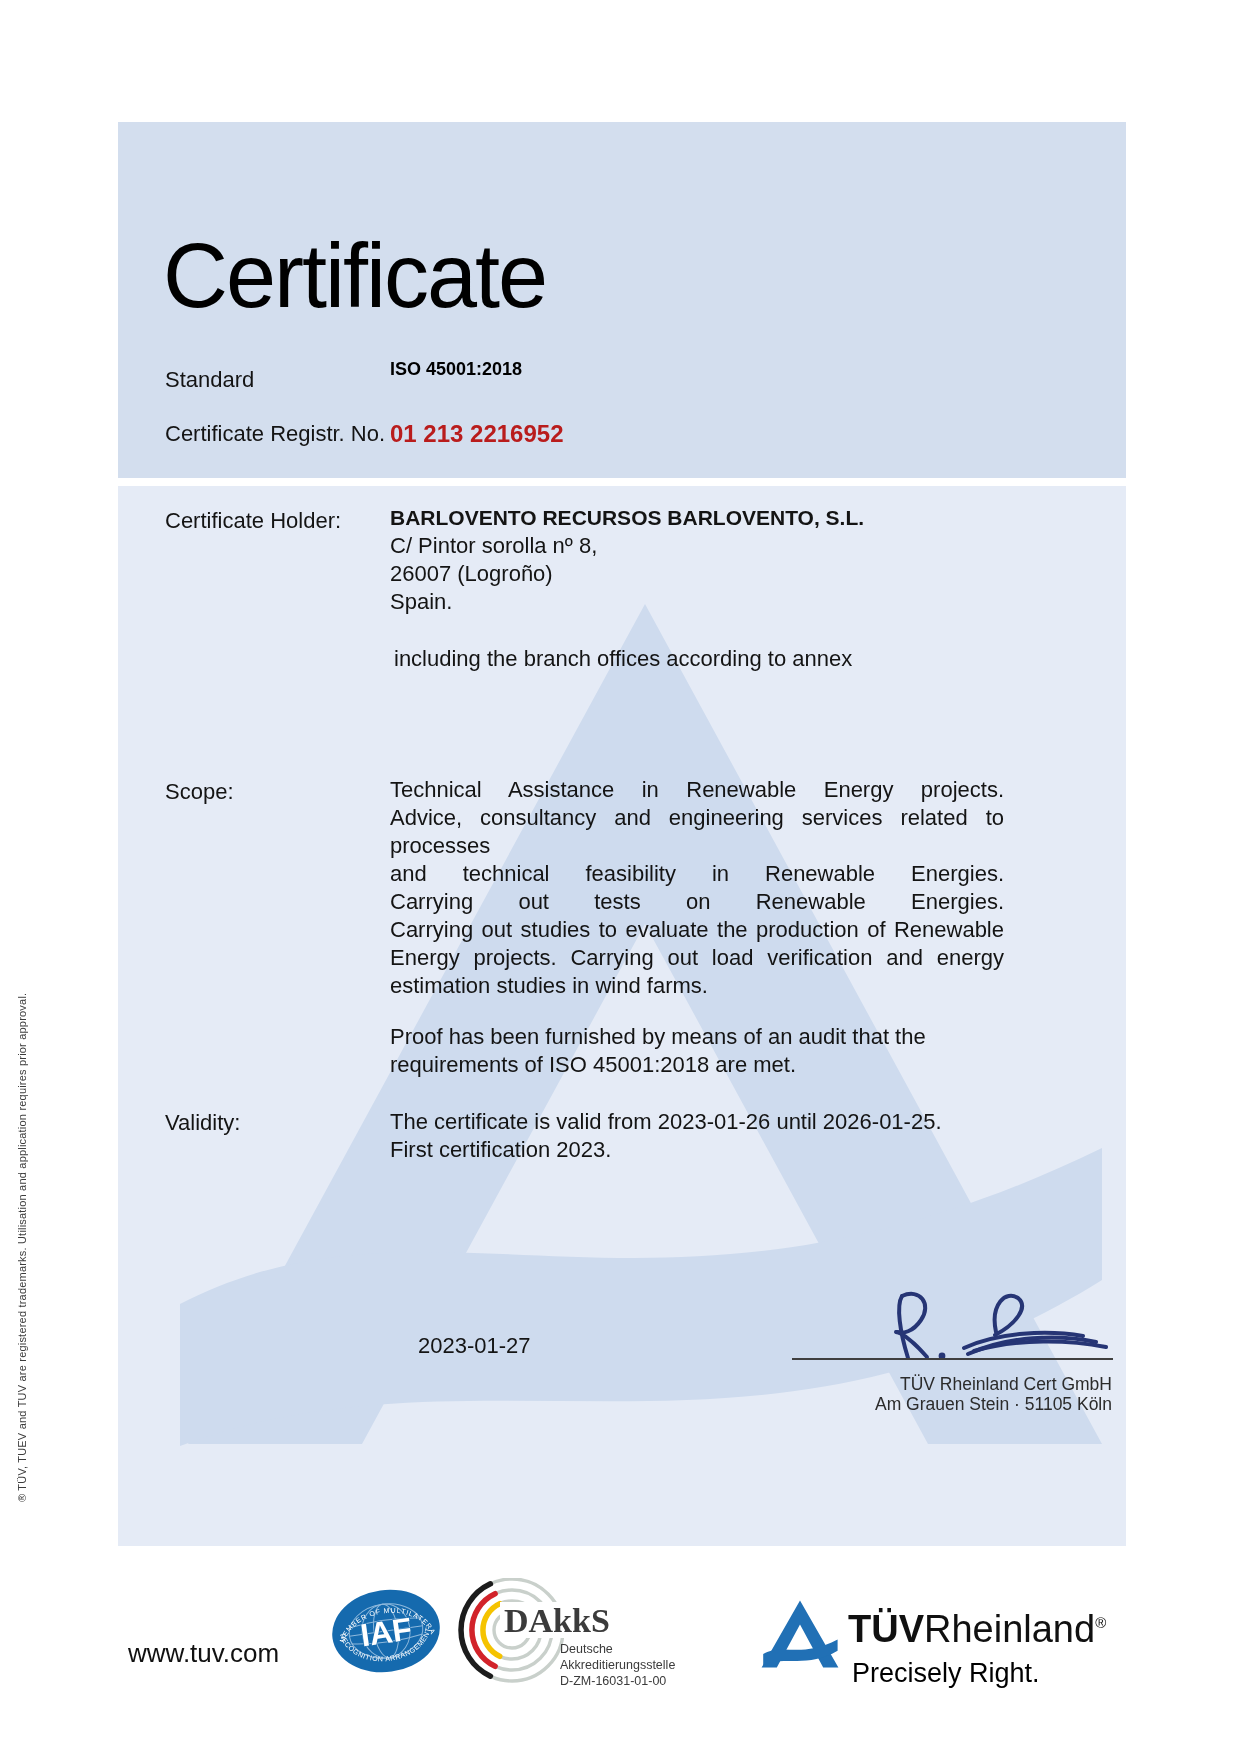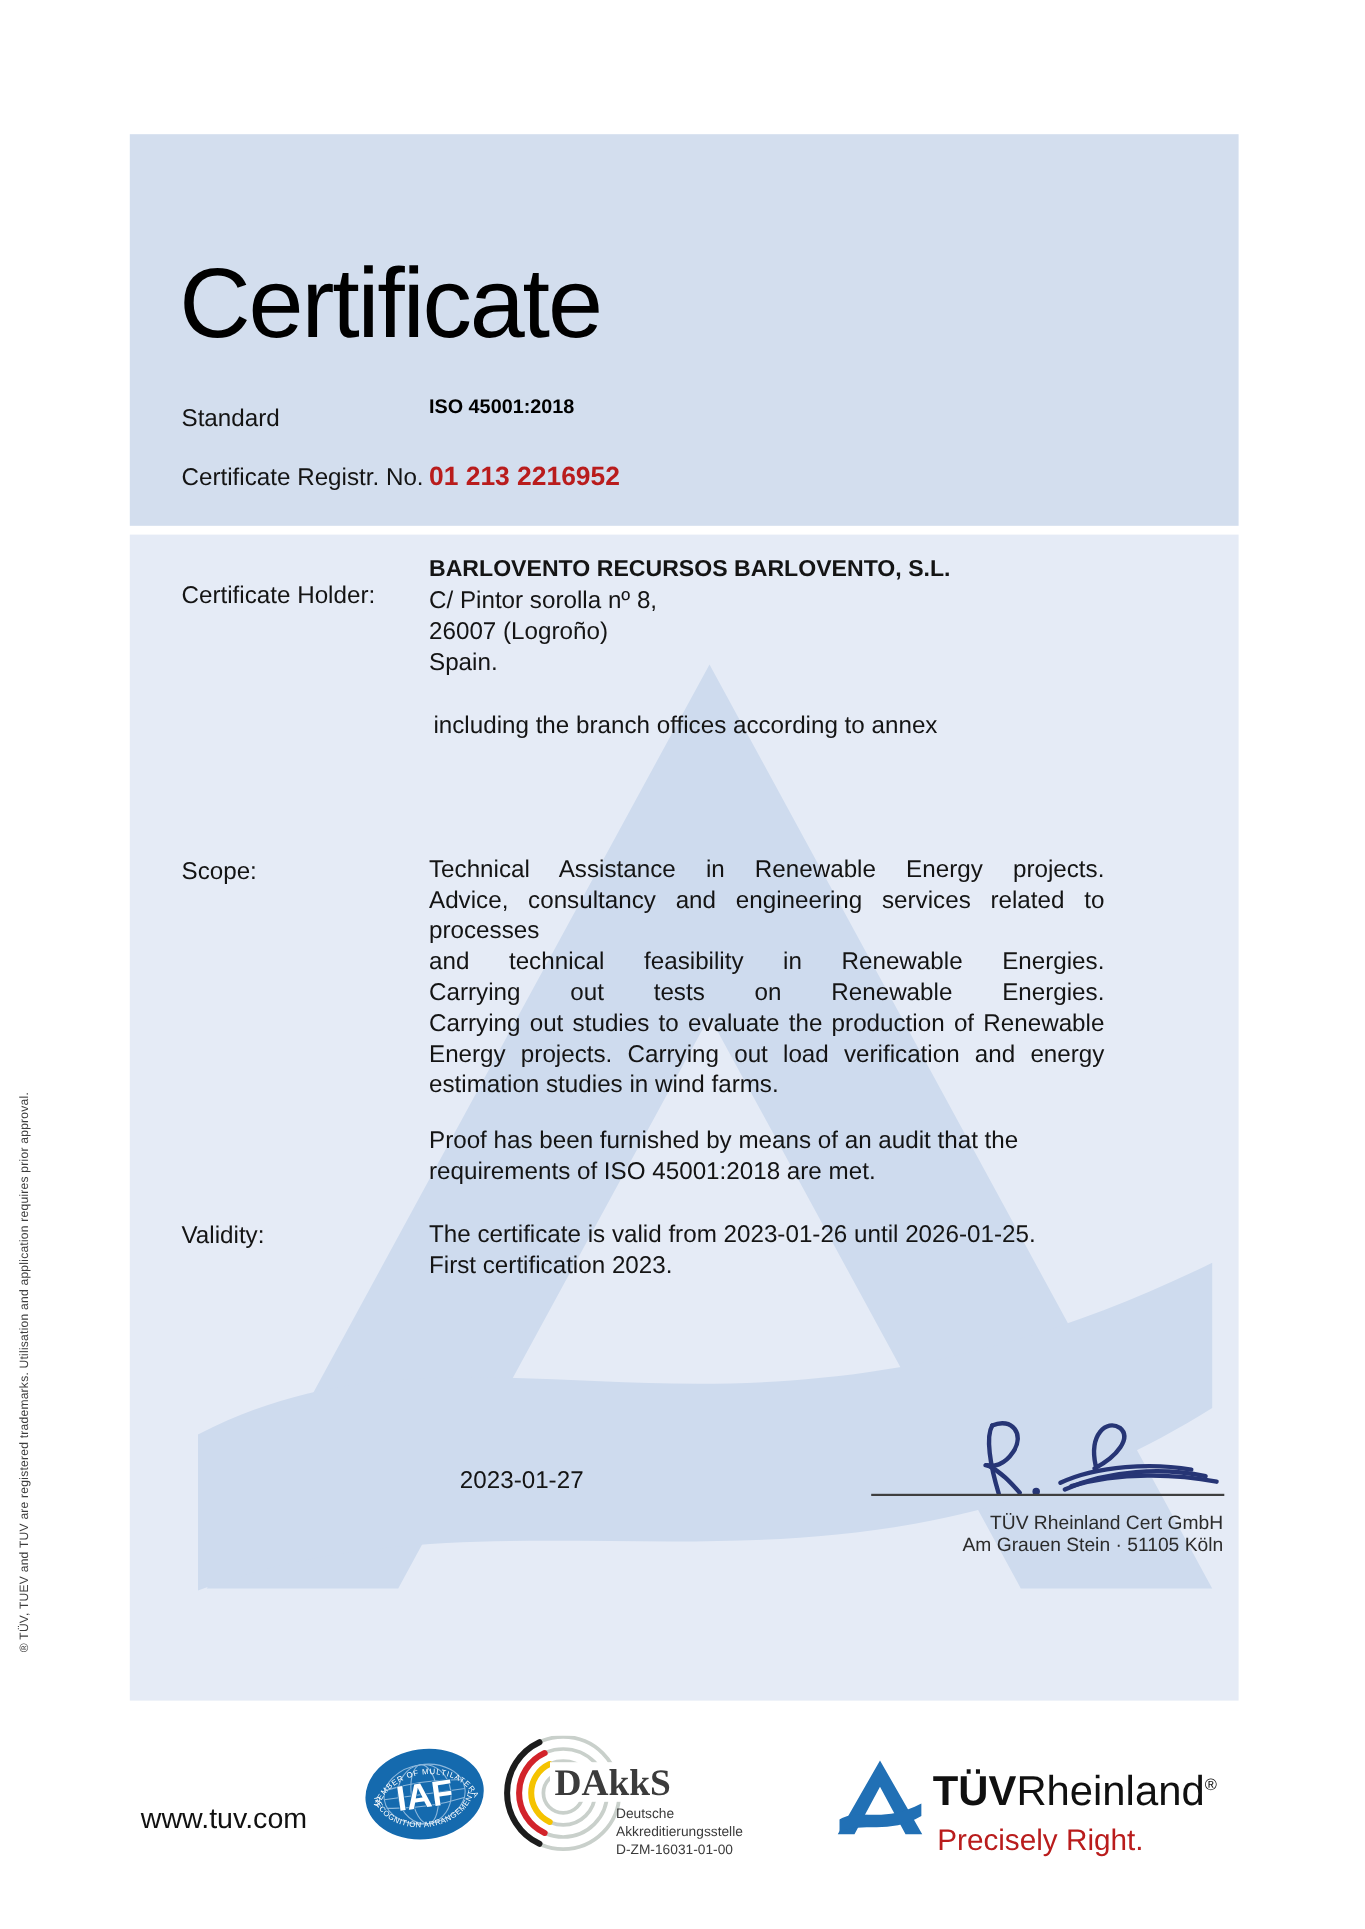--- a/index.html
+++ b/index.html
@@ -34,21 +34,21 @@
 
   .sig-line { left:792px; top:1358px; width:321px; height:2px; background:#3f3f3f; }
   .sig-block { left:660px; top:1374px; width:452px; text-align:right;
                font-size:17.5px; line-height:20px; color:#2b2b2b; }
 
   .website { left:128px; top:1638px; font-size:26px; color:#111; }
 
   .tuv-brand { left:848px; top:1608px; font-size:38px; color:#101010; white-space:nowrap; }
   .tuv-brand b { font-weight:bold; }
   .tuv-reg { font-size:15px; vertical-align:super; }
-  .tuv-tagline { left:852px; top:1658px; font-size:27px; color:#b91c1c; }
+  .tuv-tagline { left:852px; top:1658px; font-size:27px; color:#000000; }
 
   svg text { font-family:"Liberation Sans","DejaVu Sans",sans-serif; }
   .dakks-serif { font-family:"Liberation Serif","DejaVu Serif",serif; }
 </style>
 </head>
 <body>
 
 <div class="page">
 
   <div class="abs side-note">® TÜV, TUEV and TUV are registered trademarks. Utilisation and application requires prior approval.</div>
@@ -63,21 +63,21 @@
   <div class="abs label" style="left:165px; top:421px;">Certificate Registr. No.</div>
   <div class="abs val-bold" style="left:390px; top:420px;">01 213 2216952</div>
 
   <div class="abs panel-main"></div>
 
   <svg class="abs" style="left:140px; top:592px;" width="1000" height="900" viewBox="0 0 1000 900" aria-hidden="true">
     <path d="M505,12 L962,852 L788,852 L505,332 L222,852 L48,852 Z" fill="#cedbee"></path>
     <path d="M40,712 C300,578 520,772 962,556 L962,688 C620,902 340,742 40,854 Z" fill="#cedbee"></path>
   </svg>
 
-  <div class="abs label" style="left:165px; top:528px;">Certificate Holder:</div>
+  <div class="abs label" style="left:165px; top:508px;">Certificate Holder:</div>
   <div class="abs body-text col-val" style="top:504px;">
     <div class="holder-name">BARLOVENTO RECURSOS BARLOVENTO, S.L.</div>
     <div>C/ Pintor sorolla nº 8,</div>
     <div>26007 (Logroño)</div>
     <div>Spain.</div>
   </div>
 
   <div class="abs body-text" style="left:394px; top:645px;">including the branch offices according to annex</div>
 
   <div class="abs label" style="left:165px; top:779px;">Scope:</div>

